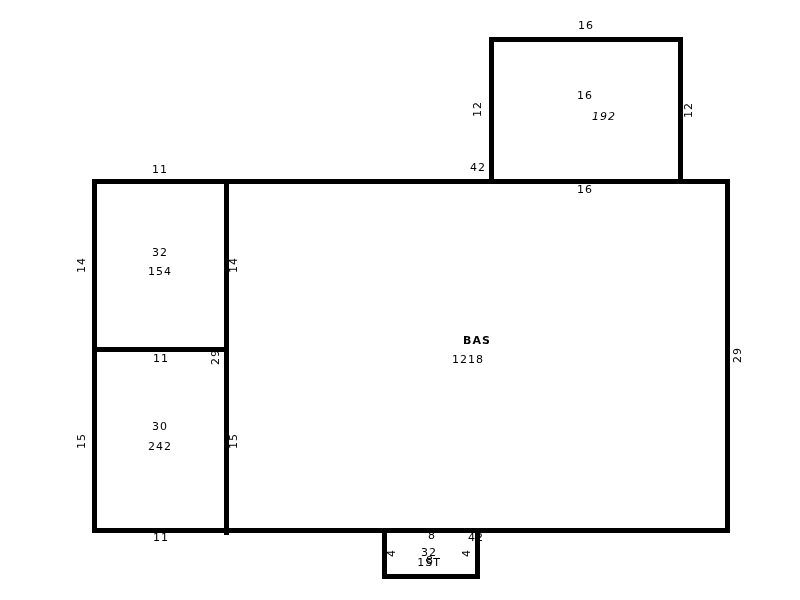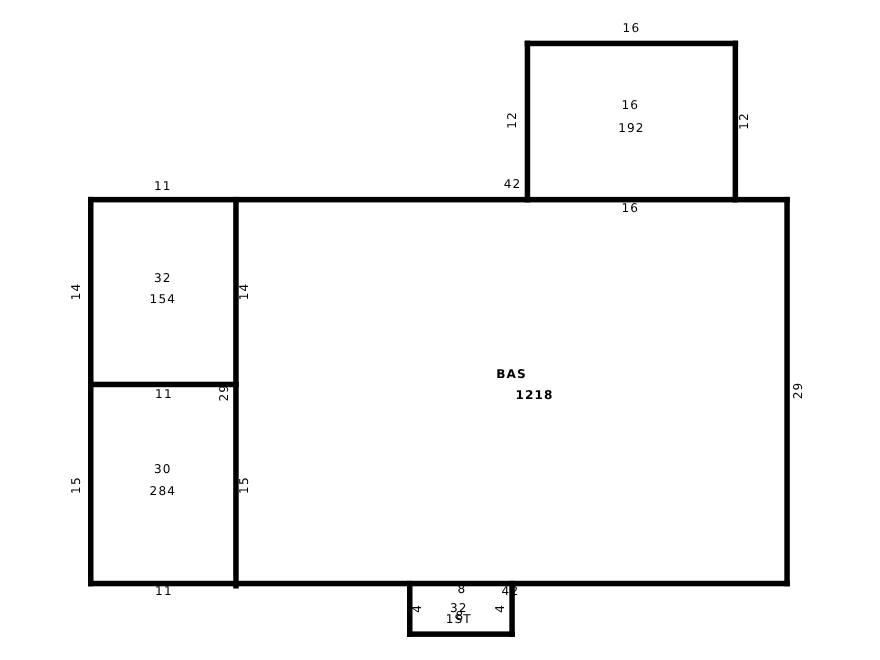--- a/index.html
+++ b/index.html
@@ -1,18 +1,19 @@
 <!DOCTYPE html>
 <html><head>
 <meta charset="utf-8">
 <style>
   html,body{margin:0;padding:0;background:#fff;}
   .canvas{
     position:relative;width:775px;height:600px;background:#ffffff;overflow:hidden;
     font-family:"DejaVu Sans","Liberation Sans",sans-serif;
+    margin-left:12px;
   }
   .ln{position:absolute;background:#000;}
   .lbl{
     position:absolute;font-size:11px;line-height:12px;color:#000;
     letter-spacing:1px;white-space:nowrap;transform:translate(-50%,-50%);
   }
   .rot{transform:translate(-50%,-50%) rotate(-90deg);}
 </style>
 </head>
 <body>
@@ -29,41 +30,41 @@
   <div class="ln" style="left:713px;top:179px;width:5px;height:354px;"></div>
   <div class="ln" style="left:477px;top:37px;width:5px;height:147px;"></div>
   <div class="ln" style="left:666px;top:37px;width:5px;height:147px;"></div>
   <div class="ln" style="left:370px;top:528px;width:5px;height:51px;"></div>
   <div class="ln" style="left:463px;top:528px;width:5px;height:51px;"></div>
 
   <span class="lbl" style="left:574px;top:26px;">16</span>
   <span class="lbl rot" style="left:466px;top:109px;">12</span>
   <span class="lbl rot" style="left:677px;top:110px;">12</span>
   <span class="lbl" style="left:573px;top:96px;">16</span>
-  <span class="lbl" style="left:574px;top:117px;">192</span>
+  <span class="lbl" style="left:592px;top:117px;font-style:italic;">192</span>
   <span class="lbl" style="left:573px;top:190px;">16</span>
 
   <span class="lbl" style="left:466px;top:168px;">42</span>
   <span class="lbl" style="left:465px;top:341px;font-weight:bold;">BAS</span>
-  <span class="lbl" style="left:486px;top:360px;font-weight:bold;">1218</span>
+  <span class="lbl" style="left:456px;top:360px;">1218</span>
   <span class="lbl rot" style="left:204px;top:357px;">29</span>
   <span class="lbl rot" style="left:726px;top:355px;">29</span>
   <span class="lbl" style="left:464px;top:538px;">42</span>
 
   <span class="lbl" style="left:148px;top:170px;">11</span>
   <span class="lbl rot" style="left:70px;top:265px;">14</span>
   <span class="lbl rot" style="left:222px;top:265px;">14</span>
   <span class="lbl" style="left:148px;top:253px;">32</span>
   <span class="lbl" style="left:148px;top:272px;">154</span>
   <span class="lbl" style="left:149px;top:359px;">11</span>
 
   <span class="lbl rot" style="left:70px;top:441px;">15</span>
   <span class="lbl rot" style="left:222px;top:441px;">15</span>
   <span class="lbl" style="left:148px;top:427px;">30</span>
-  <span class="lbl" style="left:148px;top:447px;">284</span>
+  <span class="lbl" style="left:148px;top:447px;">242</span>
   <span class="lbl" style="left:149px;top:538px;">11</span>
 
   <span class="lbl" style="left:420px;top:536px;">8</span>
   <span class="lbl" style="left:417px;top:563px;">1ST</span>
   <span class="lbl rot" style="left:380px;top:553px;">4</span>
   <span class="lbl rot" style="left:455px;top:553px;">4</span>
   <span class="lbl" style="left:417px;top:553px;">32</span>
   <span class="lbl" style="left:418px;top:561px;">8</span>
 
 </div>

